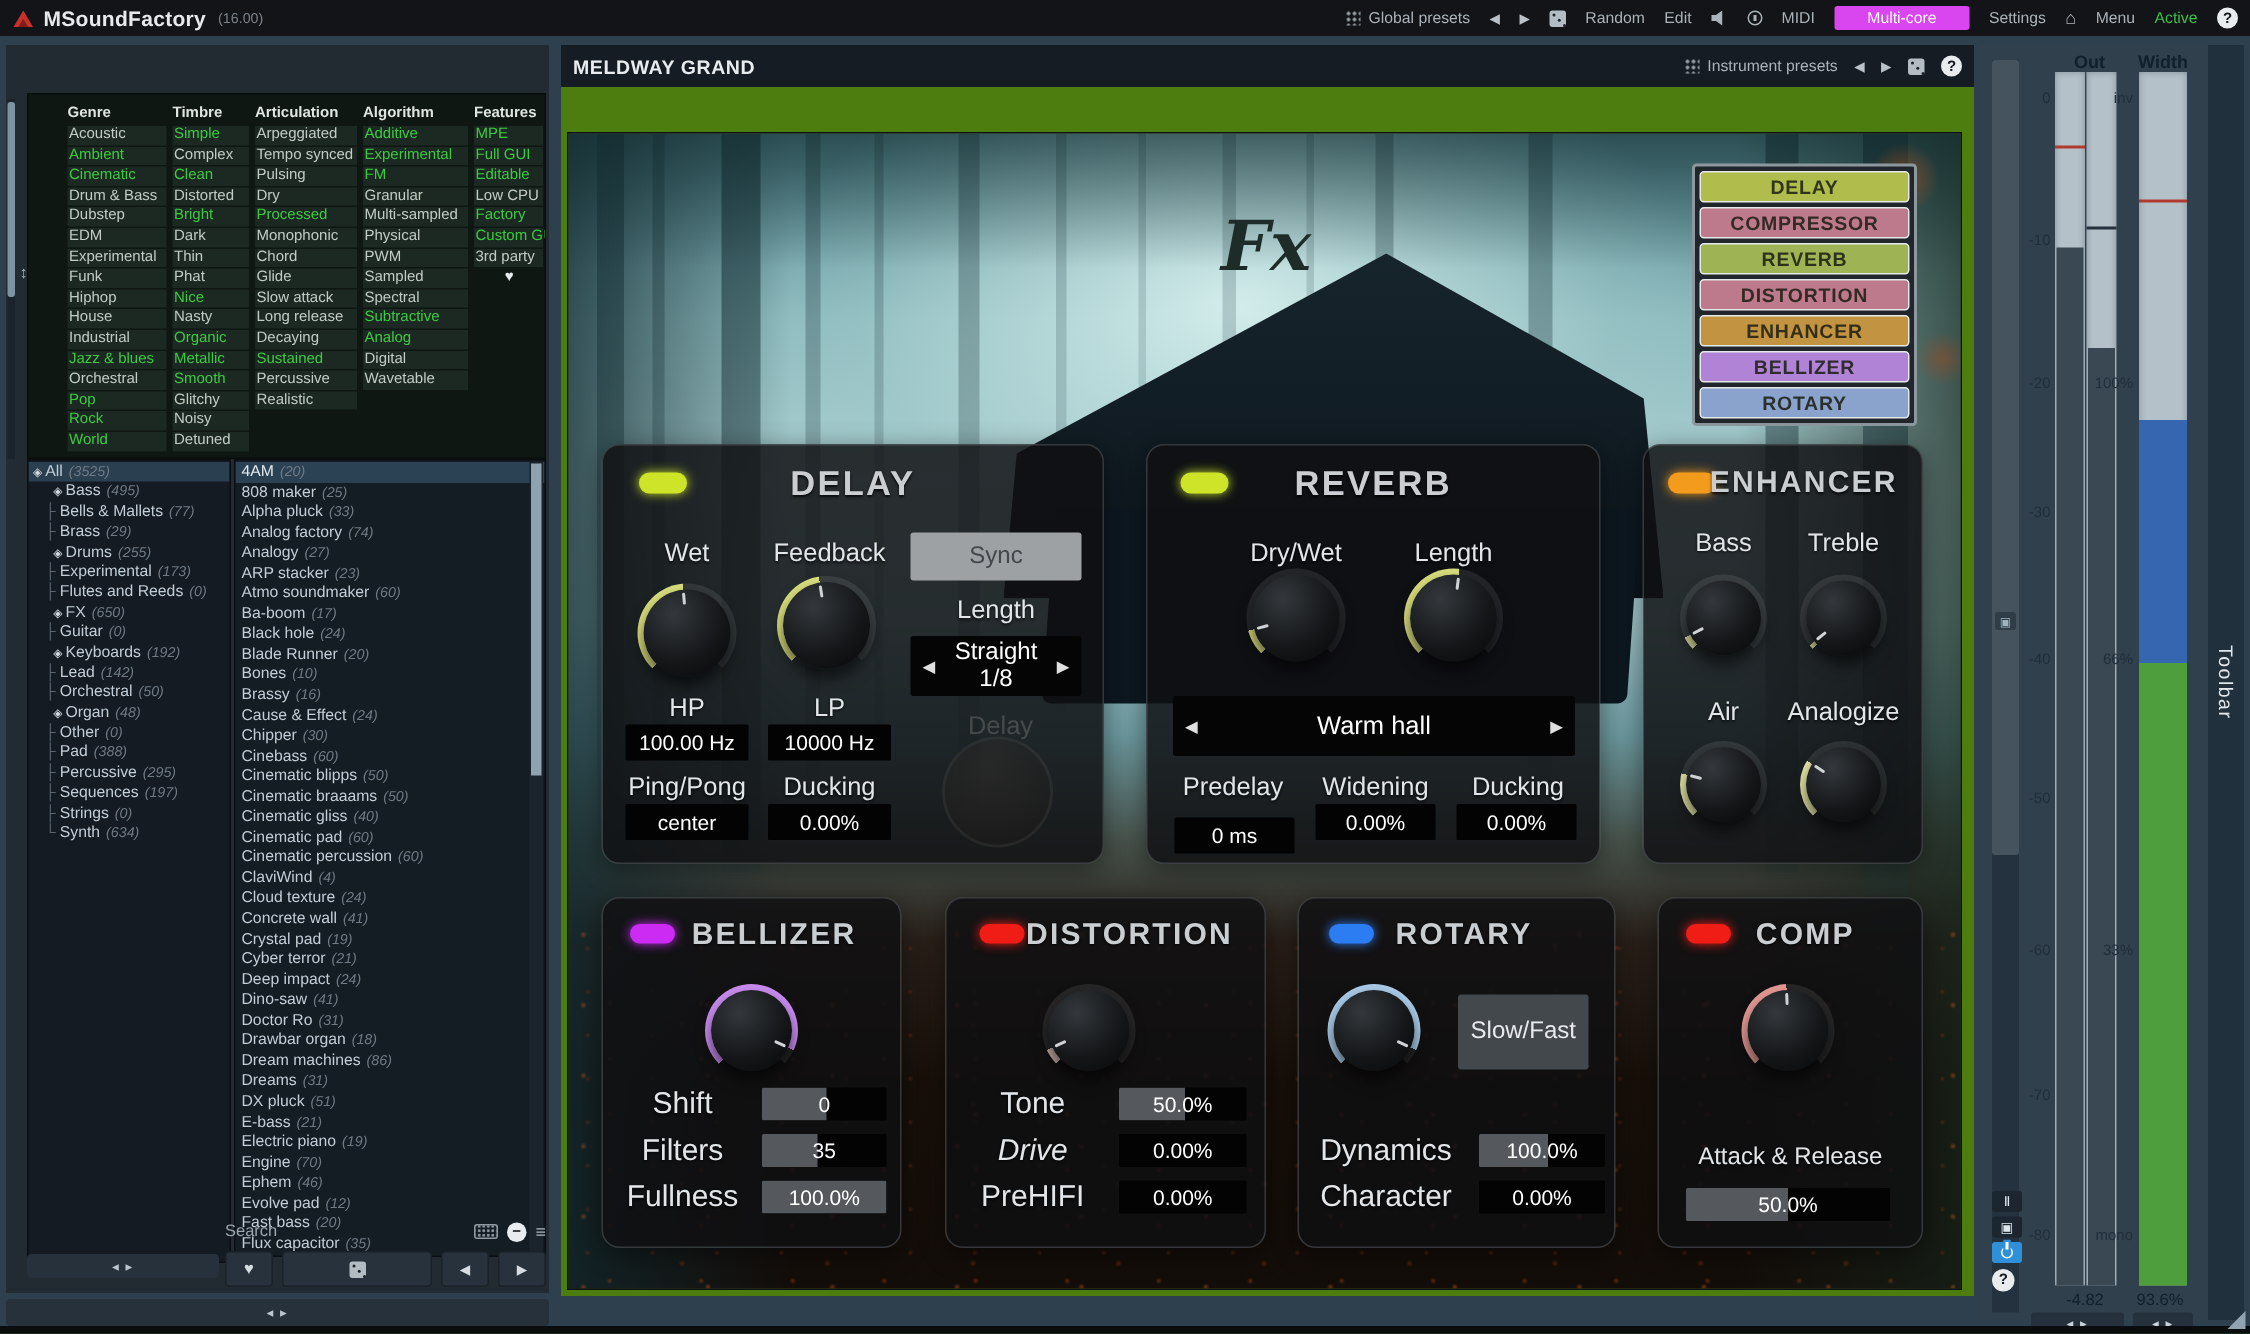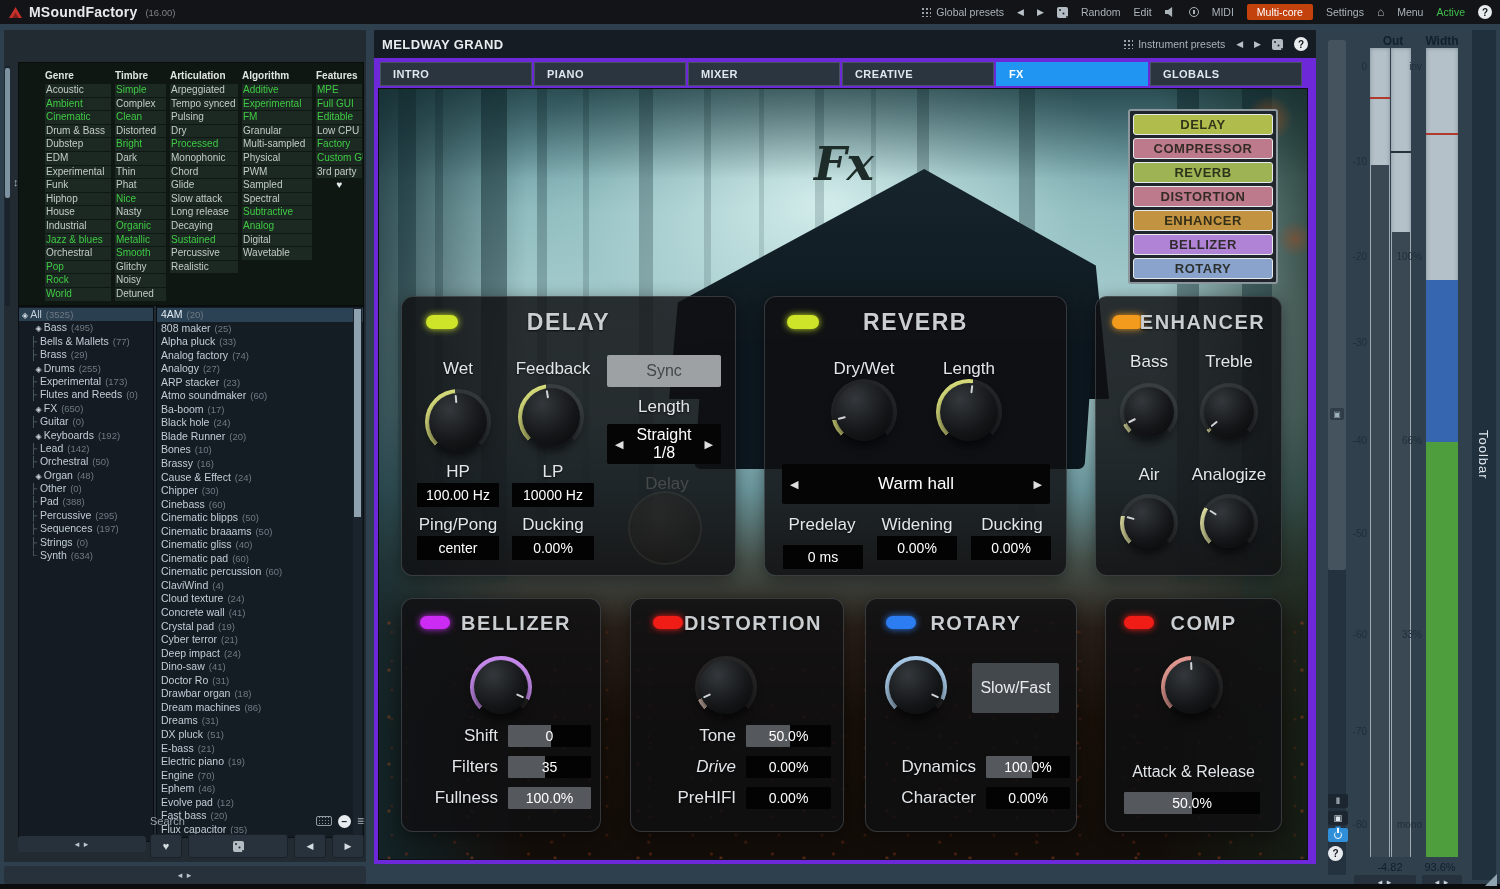--- a/index.html
+++ b/index.html
@@ -6,21 +6,21 @@
   *{box-sizing:border-box;font-family:"Liberation Sans",sans-serif;}
   .app{position:relative;width:1500px;height:889px;background:#2e3f4d;overflow:hidden;}
 
   
   .topbar{position:absolute;left:0;top:0;width:1500px;height:24px;background:#121417;display:flex;align-items:center;padding:0 8px;color:#c9ced3;}
   .brand{display:flex;align-items:center;gap:6px;}
   .brand .appname{font-size:14px;font-weight:bold;color:#e7eaec;letter-spacing:.2px;}
   .brand .ver{font-size:9.5px;color:#7d838a;margin-left:2px;}
   .tb-right{position:absolute;right:8px;top:0;height:24px;display:flex;align-items:center;gap:13px;font-size:10.5px;color:#aab3ba;}
   .tb-item{cursor:default;display:flex;align-items:center;gap:5px;}
-  .pill{background:#c2410c;color:#fff;padding:2px 10px;border-radius:2px;font-size:10.5px;}
+  .pill{background:#d946ef;color:#fff;padding:2px 22px;border-radius:2px;font-size:10.5px;}
   .active-lbl{color:#3fbf4c;}
   .qcircle{width:14px;height:14px;border-radius:50%;background:#e8ecef;color:#14181c;font-size:10px;font-weight:bold;display:flex;align-items:center;justify-content:center;}
   .grid9{width:10px;height:10px;background-image:radial-gradient(circle,#9aa3ab 1px,transparent 1.3px);background-size:4px 4px;}
   .arrowbtn{color:#b9c2c9;font-size:9px;}
   .dice{width:11px;height:11px;border-radius:2px;background:#b3bcc3;position:relative;}
   .dice::before{content:'';position:absolute;width:2px;height:2px;border-radius:50%;background:#1d2328;top:2px;left:2px;box-shadow:3.5px 3.5px 0 #1d2328,7px 7px 0 #1d2328;}
   .spk{width:11px;height:11px;background:#aab3ba;clip-path:polygon(0 32%,30% 32%,68% 4%,68% 96%,30% 68%,0 68%);}
   .circ-ic{width:10px;height:10px;border:1.5px solid #aab3ba;border-radius:50%;position:relative;}
   .circ-ic::after{content:'';position:absolute;left:calc(50% - 1px);top:2px;width:2px;height:4px;background:#aab3ba;}
   .home-ic{font-size:12px;color:#aab3ba;}
@@ -35,38 +35,38 @@
   .fcol{position:absolute;top:6px;}
   .fcol .fhead{font-size:10px;font-weight:bold;color:#dfe5df;height:14px;line-height:14px;margin-bottom:1px;}
   .fcell{font-size:10px;height:12.6px;line-height:12.6px;background:#1c2922;color:#c2ccc4;margin-bottom:1px;padding-left:1px;white-space:nowrap;}
   .fcell.on{color:#3ec943;}
   .fcell.heart{background:transparent;color:#e8ecef;text-align:center;}
   .tree-pane{position:absolute;left:14px;top:276px;width:136px;height:536px;background:#141b22;border:1px solid #0b0f13;overflow:hidden;padding-top:1px;}
   .trow{height:13.4px;line-height:13.4px;font-size:10.5px;color:#c2cdd8;white-space:nowrap;padding-left:3px;}
   .trow.sel{background:#2a3f50;}
   .trow .guide{color:#5a6874;font-size:10px;}
   .trow .tw{color:#cfd8e0;font-size:8px;margin-right:2px;}
-  .trow .cnt, .prow-item .cnt{color:#6f7a85;font-size:9.5px;margin-left:4px;}
+  .trow .cnt, .prow-item .cnt{color:#6f7a85;font-style:italic;font-size:9.5px;margin-left:4px;}
   .list-pane{position:absolute;left:152px;top:276px;width:208px;height:532px;background:#151d24;border:1px solid #0b0f13;overflow:hidden;padding-top:1px;}
   .prow-item{height:13.55px;line-height:13.55px;font-size:10.5px;color:#c2cdd8;white-space:nowrap;padding-left:4px;}
   .prow-item.sel{background:#2b4254;color:#e2eaf2;}
   .list-scroll{position:absolute;right:1px;top:1px;width:9px;bottom:1px;background:#1b242d;}
   .list-scroll i{position:absolute;left:1px;right:1px;top:1px;height:208px;background:#8ea2b0;}
   .search-row{position:absolute;left:146px;top:782px;width:214px;height:18px;display:flex;align-items:center;color:#9aa5ae;font-size:11px;gap:6px;}
   .kbd-ic{width:16px;height:10px;border:1px solid #8f9aa3;border-radius:2px;background-image:radial-gradient(circle,#8f9aa3 .8px,transparent 1px);background-size:3px 3px;background-position:1px 2px;}
   .minus-circ{width:13px;height:13px;border-radius:50%;background:#e8ecef;color:#14181c;font-size:10px;font-weight:bold;display:flex;align-items:center;justify-content:center;}
   .menu-ic{color:#aab3ba;font-size:12px;}
   .side-btns{position:absolute;left:146px;top:804px;width:214px;height:24px;display:flex;gap:6px;}
   .sbtn{background:#27323d;border:1px solid #1a2129;border-radius:3px;height:24px;display:flex;align-items:center;justify-content:center;color:#d5dde3;font-size:11px;}
   .handle{background:#27313b;border-radius:3px;color:#b9c6d0;font-size:9px;display:flex;align-items:center;justify-content:center;letter-spacing:1px;}
   .left-handle{position:absolute;left:14px;top:806px;width:128px;height:16px;}
   .side-footer{position:absolute;left:4px;top:866px;width:362px;height:18px;}
 
   
-  .main{position:absolute;left:374px;top:30px;width:942px;height:834px;background:#6d28d9;}
+  .main{position:absolute;left:374px;top:30px;width:942px;height:834px;background:#4d7c0f;}
   .main-header{position:absolute;left:0;top:0;right:0;height:28px;background:#161c23;display:flex;align-items:center;padding:0 8px;}
   .main-title{font-size:13px;font-weight:bold;color:#e8ecef;letter-spacing:.4px;}
   .mh-right{position:absolute;right:8px;display:flex;align-items:center;gap:11px;color:#aab3ba;font-size:10.5px;}
   .tabs{position:absolute;left:6px;top:32px;width:922px;height:24px;display:flex;gap:2px;}
   .tab{flex:1;background:#2b3540;border:1px solid #46525f;color:#dfe6ec;font-size:11px;font-weight:bold;display:flex;align-items:center;padding-left:12px;letter-spacing:.4px;}
   .tab.active{background:#2095f2;border-color:#2095f2;color:#fff;}
 
   
   .scene{position:absolute;left:4px;top:58px;width:930px;height:772px;overflow:hidden;border:1px solid #0d1116;
     background:
@@ -109,21 +109,21 @@
   .pbox{position:relative;background:#030303;color:#fff;font-size:14px;border-radius:1px;overflow:hidden;display:flex;align-items:center;justify-content:center;}
   .pbox .fill{position:absolute;left:0;top:0;bottom:0;width:var(--fill,0%);background:#55595d;}
   .pbox b{position:relative;font-weight:normal;}
   .selector{position:absolute;background:#050505;color:#fff;border-radius:2px;display:flex;align-items:center;justify-content:space-between;padding:0 8px;}
   .selector .arr{font-size:11px;color:#e0e0e0;}
   .selector .seltext{flex:1;text-align:center;font-size:16px;line-height:1.15;}
   .graybtn{position:absolute;background:#9ea1a4;color:#42474b;font-size:16px;display:flex;align-items:center;justify-content:center;border-radius:2px;}
   .darkbtn{position:absolute;background:#43484d;color:#e8eaec;font-size:16px;display:flex;align-items:center;justify-content:center;border-radius:2px;}
   .prowset{position:absolute;display:flex;flex-direction:column;gap:9px;}
   .prow{display:flex;align-items:center;gap:10px;height:22px;}
-  .prow .plabel{text-align:right;font-size:17px;color:#e2e6e9;text-shadow:0 1px 2px rgba(0,0,0,.7);}
+  .prow .plabel{text-align:center;font-size:20px;color:#e2e6e9;text-shadow:0 1px 2px rgba(0,0,0,.7);}
   .prow .pbox{height:22px;}
   .ghost-label{position:absolute;text-align:center;font-size:17px;color:rgba(215,205,195,.22);}
   .ghost-knob{position:absolute;border-radius:50%;background:radial-gradient(circle at 40% 30%,rgba(70,60,50,.25),rgba(20,18,16,.3));box-shadow:0 0 0 2px rgba(180,160,140,.1);}
 
   
   .meters{position:absolute;left:1320px;top:30px;width:176px;height:850px;background:#31404d;}
   .toolbar-strip{position:absolute;right:0;top:0;bottom:0;width:24px;background:#20303d;color:#dfe6ec;}
   .toolbar-strip span{position:absolute;top:400px;left:4px;writing-mode:vertical-rl;font-size:13px;letter-spacing:1px;}
   .mslider{position:absolute;left:8px;top:10px;width:18px;height:835px;background:#243240;}
   .mslider i{position:absolute;left:0;right:0;top:0;height:530px;background:#44535e;border-radius:2px;}
@@ -375,28 +375,20 @@
             <span>Instrument presets</span>
           </span>
         <span class="tb-item arrowbtn">◀</span>
         <span class="tb-item arrowbtn">▶</span>
         <span class="tb-item">
             <span class="dice"></span>
           </span>
         <span class="qcircle">?</span>
       </div>
     </div>
-    <div class="tabs" id="tabs">
-        <div class="tab">INTRO</div>
-        <div class="tab">PIANO</div>
-        <div class="tab">MIXER</div>
-        <div class="tab">CREATIVE</div>
-        <div class="tab active">FX</div>
-        <div class="tab">GLOBALS</div>
-      </div>
 
     <div class="scene">
       <div class="trunk" style="left:2%;width:18px;height:62%;opacity:.75"></div>
       <div class="trunk" style="left:6%;width:8px;height:58%;opacity:.5"></div>
       <div class="trunk" style="left:11%;width:26px;height:64%;opacity:.8"></div>
       <div class="trunk" style="left:17%;width:10px;height:56%;opacity:.45"></div>
       <div class="trunk" style="left:22%;width:6px;height:52%;opacity:.35"></div>
       <div class="trunk" style="left:28%;width:14px;height:58%;opacity:.45"></div>
       <div class="trunk" style="left:35%;width:7px;height:50%;opacity:.3"></div>
       <div class="trunk" style="left:41%;width:5px;height:48%;opacity:.25"></div>

